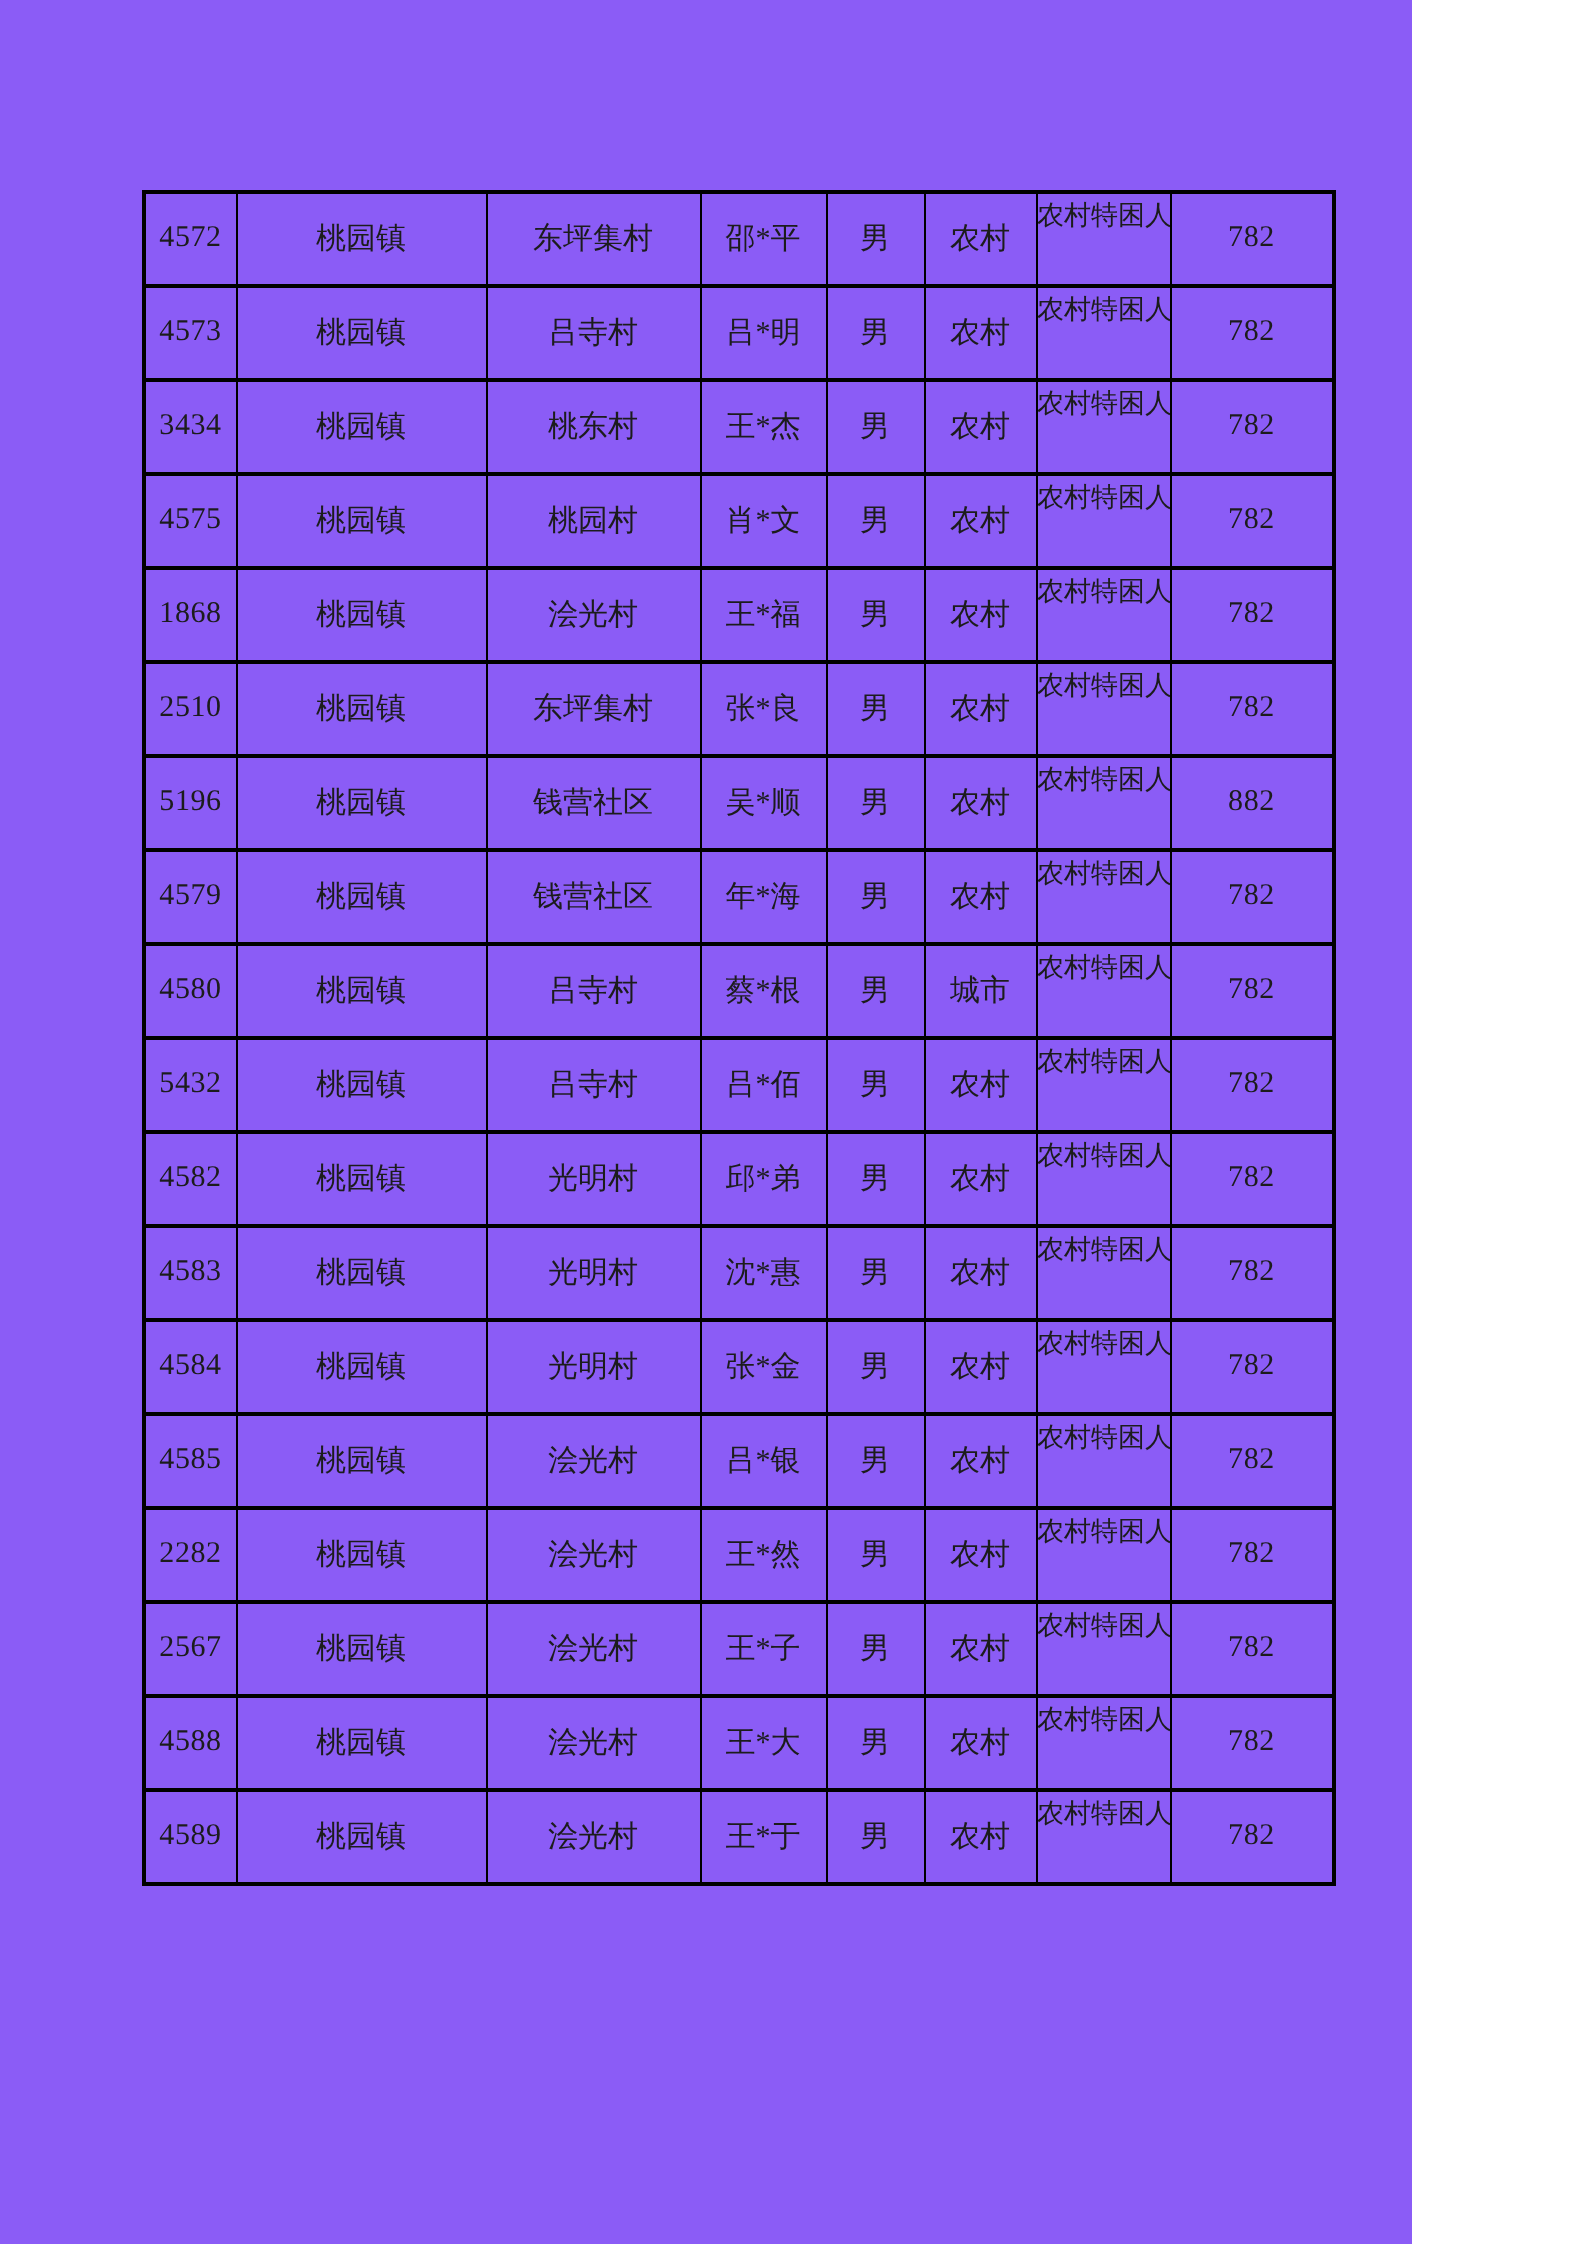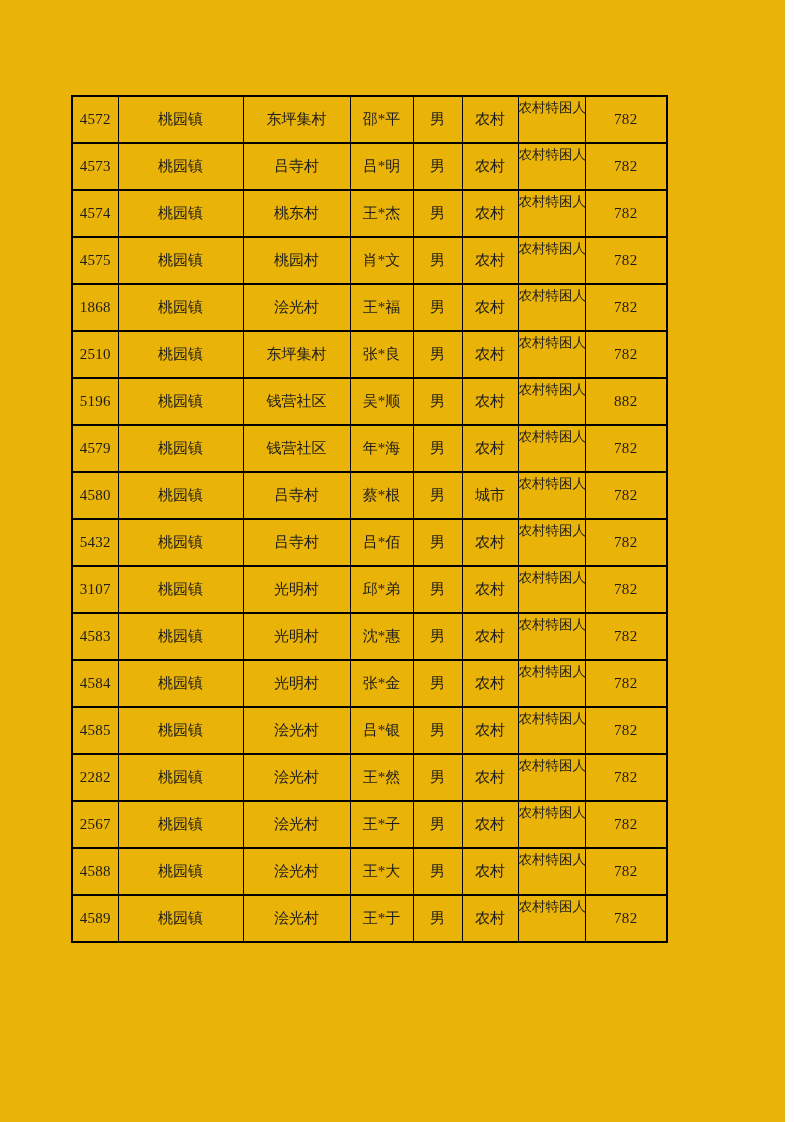--- a/index.html
+++ b/index.html
@@ -2,23 +2,23 @@
 <html><head>
 <meta charset="utf-8">
 <style>
   html, body {
     margin: 0;
     padding: 0;
     background: #ffffff;
   }
   .page {
     position: relative;
-    width: 785px;
+    width: 706px;
     height: 1122px;
-    background: #eab308;
+    background: #8b5cf6;
     overflow: hidden;
     font-family: "Liberation Serif", "DejaVu Serif", serif;
   }
   .table-wrap {
     position: absolute;
     left: 71px;
     top: 95px;
   }
   table.subsidy {
     border-collapse: collapse;
@@ -102,21 +102,21 @@
     <td class="c-village">吕寺村</td>
     <td class="c-name">吕*明</td>
     <td class="c-gender">男</td>
     <td class="c-residence">农村</td>
     <td class="c-category">
       <div class="cat-inner">农村特困人员分散供养</div>
     </td>
     <td class="c-amount">782</td>
   </tr>
           <tr>
-    <td class="c-serial">4574</td>
+    <td class="c-serial">3434</td>
     <td class="c-town">桃园镇</td>
     <td class="c-village">桃东村</td>
     <td class="c-name">王*杰</td>
     <td class="c-gender">男</td>
     <td class="c-residence">农村</td>
     <td class="c-category">
       <div class="cat-inner">农村特困人员分散供养</div>
     </td>
     <td class="c-amount">782</td>
   </tr>
@@ -198,21 +198,21 @@
     <td class="c-village">吕寺村</td>
     <td class="c-name">吕*佰</td>
     <td class="c-gender">男</td>
     <td class="c-residence">农村</td>
     <td class="c-category">
       <div class="cat-inner">农村特困人员分散供养</div>
     </td>
     <td class="c-amount">782</td>
   </tr>
           <tr>
-    <td class="c-serial">3107</td>
+    <td class="c-serial">4582</td>
     <td class="c-town">桃园镇</td>
     <td class="c-village">光明村</td>
     <td class="c-name">邱*弟</td>
     <td class="c-gender">男</td>
     <td class="c-residence">农村</td>
     <td class="c-category">
       <div class="cat-inner">农村特困人员分散供养</div>
     </td>
     <td class="c-amount">782</td>
   </tr>

